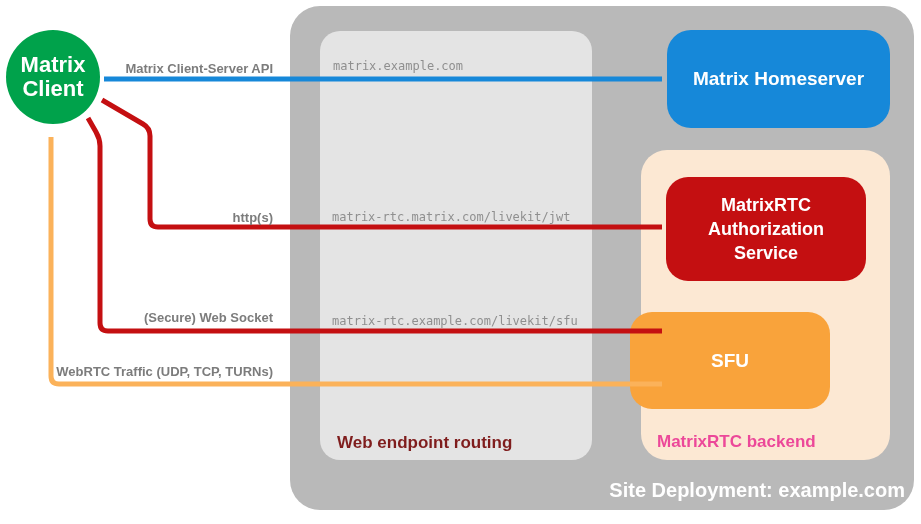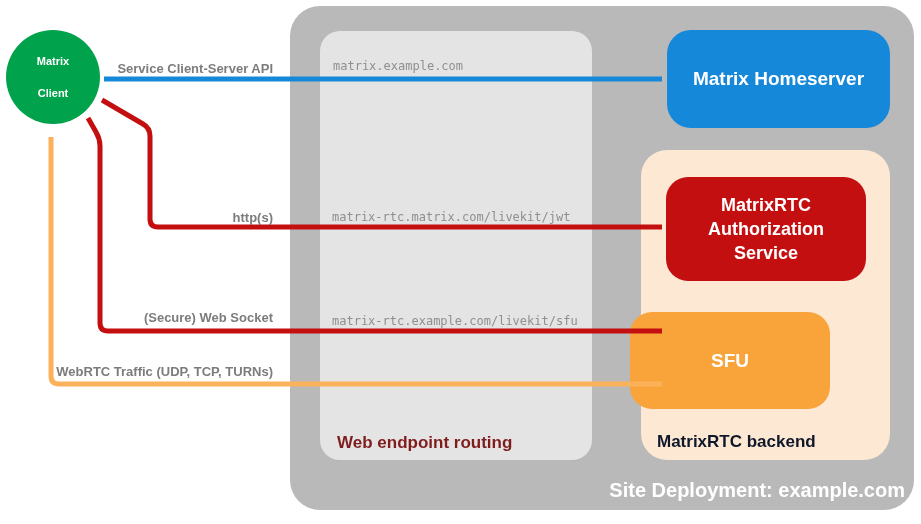--- a/index.html
+++ b/index.html
@@ -23,38 +23,38 @@
     background:#fce8d3;border-radius:26px;z-index:2;
   }
   
   .node{
     display:flex;align-items:center;justify-content:center;
     text-align:center;color:#ffffff;font-weight:bold;
     white-space:pre-line;z-index:4;
   }
   .client-circle{
     left:6px;top:30px;width:94px;height:94px;border-radius:50%;
-    background:#00a24b;font-size:11px;line-height:32px;
+    background:#00a24b;font-size:22px;line-height:24px;
   }
   .homeserver{
     left:667px;top:30px;width:223px;height:98px;border-radius:24px;
     background:#1688d9;font-size:19px;
   }
   .auth-service{
     left:666px;top:177px;width:200px;height:104px;border-radius:22px;
     background:#c40f11;font-size:18px;line-height:24px;
   }
   .sfu{
     left:630px;top:312px;width:200px;height:97px;border-radius:22px;
     background:#f9a33b;font-size:19px;
   }
   
   .caption{font-weight:bold;z-index:3;}
   .cap-routing{left:337px;top:433px;font-size:17px;color:#7f1d1d;}
-  .cap-backend{left:657px;top:432px;font-size:17px;color:#0f172a;}
+  .cap-backend{left:657px;top:432px;font-size:17px;color:#ec4899;}
   .cap-site{right:16px;top:479px;font-size:20px;color:#ffffff;}
   
   .arrow-label{
     font-size:13px;font-weight:bold;color:#7c7c7c;
     text-align:right;right:648px;z-index:6;white-space:nowrap;
   }
   .lbl-csapi{top:61px;}
   .lbl-https{top:210px;}
   .lbl-ws{top:310px;}
   .lbl-webrtc{top:364px;}
@@ -108,21 +108,21 @@
 
     <path d="M 104 79 H 662" marker-start="url(#head-blue)" marker-end="url(#head-blue)" stroke="#1688d9"></path>
 
     <path d="M 102 100 L 143 124 Q 150 128 150 136 V 219 Q 150 227 158 227 H 662" marker-start="url(#head-red)" marker-end="url(#head-red)" stroke="#c40f11"></path>
 
     <path d="M 88 118 L 96 132 Q 100 139 100 146 V 323 Q 100 331 108 331 H 662" marker-start="url(#head-red)" marker-end="url(#head-red)" stroke="#c40f11"></path>
 
     <path d="M 51 137 V 376 Q 51 384 59 384 H 662" marker-start="url(#head-orange)" marker-end="url(#head-orange)" stroke="#fbb25a"></path>
   </svg>
 
-  <div class="abs arrow-label lbl-csapi">Service Client-Server API</div>
+  <div class="abs arrow-label lbl-csapi">Matrix Client-Server API</div>
   <div class="abs arrow-label lbl-https">http(s)</div>
   <div class="abs arrow-label lbl-ws">(Secure) Web Socket</div>
   <div class="abs arrow-label lbl-webrtc">WebRTC Traffic (UDP, TCP, TURNs)</div>
 
   <div class="abs mono ep-home">matrix.example.com</div>
   <div class="abs mono ep-jwt">matrix-rtc.matrix.com/livekit/jwt</div>
   <div class="abs mono ep-sfu">matrix-rtc.example.com/livekit/sfu</div>
 
 </div>
 

